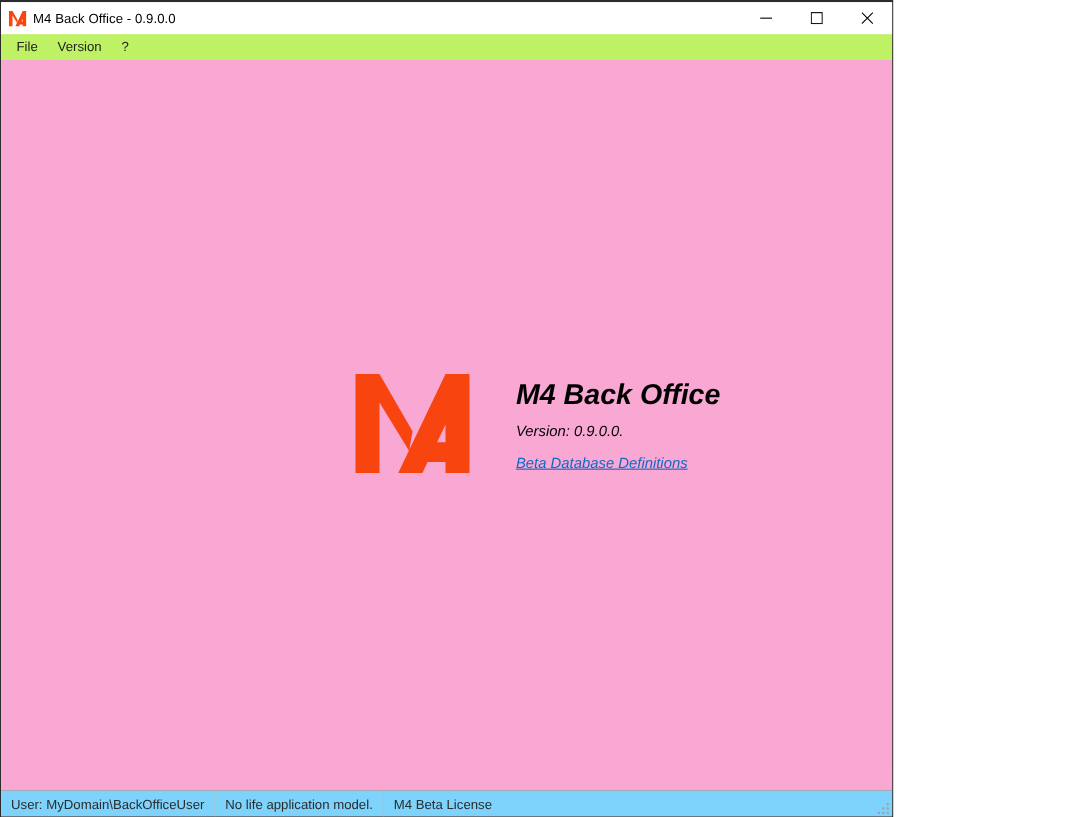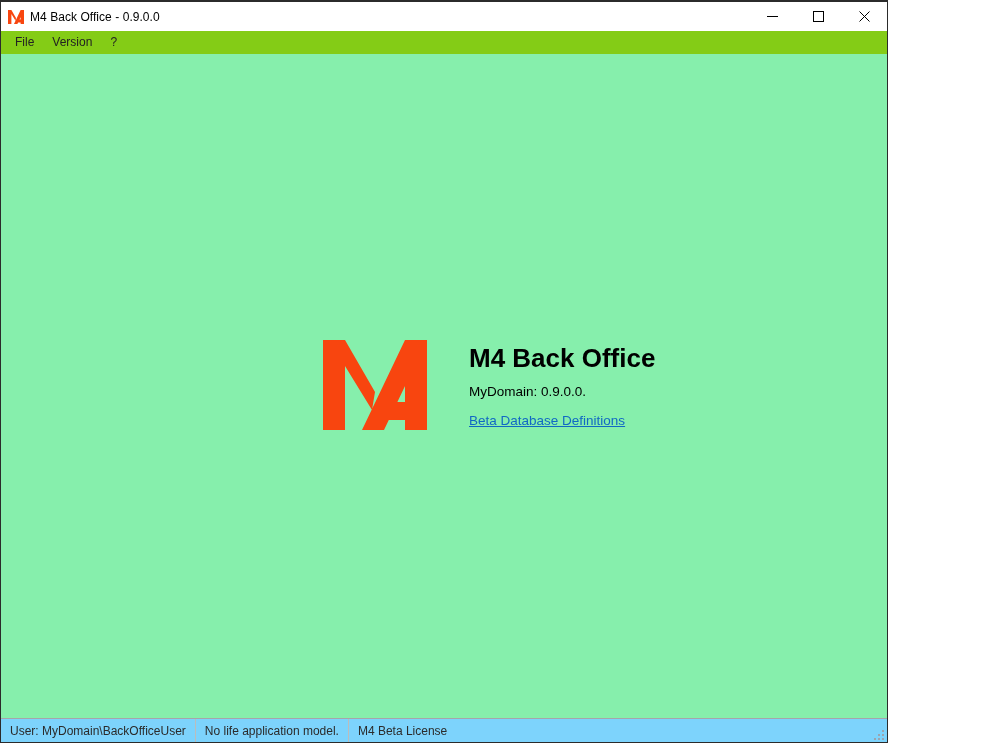--- a/index.html
+++ b/index.html
@@ -7,21 +7,21 @@
   html, body {
     width: 986px;
     height: 743px;
     overflow: hidden;
     font-family: "Liberation Sans", sans-serif;
     background: #ffffff;
   }
 
   #app-window {
     position: relative;
-    width: 888px;
+    width: 812px;
     height: 743px;
     background: #ffffff;
     border: 1px solid #2b2b2b;
     border-top-width: 2px;
     display: flex;
     flex-direction: column;
   }
 
   
   #title-bar {
@@ -67,40 +67,41 @@
     background: transparent;
     border: none;
     cursor: default;
   }
   .win-btn svg { display: block; }
 
   
   #menu-bar {
     flex: 0 0 23px;
     height: 23px;
-    background: #84cc16;
+    background: #bef264;
     display: flex;
     align-items: center;
     padding-left: 5px;
   }
 
   .menu-item {
     font-size: 12px;
     color: #222222;
     padding: 3px 9px 4px 9px;
     line-height: 15px;
     white-space: nowrap;
     cursor: default;
   }
 
   
   #content-area {
     flex: 1 1 auto;
-    background: #86efac;
-    position: relative;
+    background: #f9a8d4;
+    position: relative;
+    font-style: italic;
   }
 
   #splash-block {
     position: absolute;
     left: 322px;
     top: 286px;
     display: flex;
     align-items: flex-start;
   }
 
@@ -227,21 +228,21 @@
       <svg id="app-logo" viewBox="0 0 104 90" aria-hidden="true">
         <path fill="#f8450f" d="M0 0 H22 V90 H0 Z
                                  M0 0 H22 L52 52 L49 70 L22 26 Z
                                  M82 0 H104 V90 H82 Z
                                  M82 0 H104 L61 90 H39 Z
                                  M53 62 H104 V80 H53 Z"></path>
       </svg>
 
       <div id="splash-text">
         <div id="product-title">M4 Back Office</div>
-        <div id="version-text">MyDomain: 0.9.0.0.</div>
+        <div id="version-text">Version: 0.9.0.0.</div>
         <a id="edit-db-link" href="#">Beta Database Definitions</a>
       </div>
 
     </div>
 
   </div>
 
   <div id="status-bar">
     <div class="status-cell">User: MyDomain\BackOfficeUser</div>
     <div class="status-cell">No life application model.</div>

